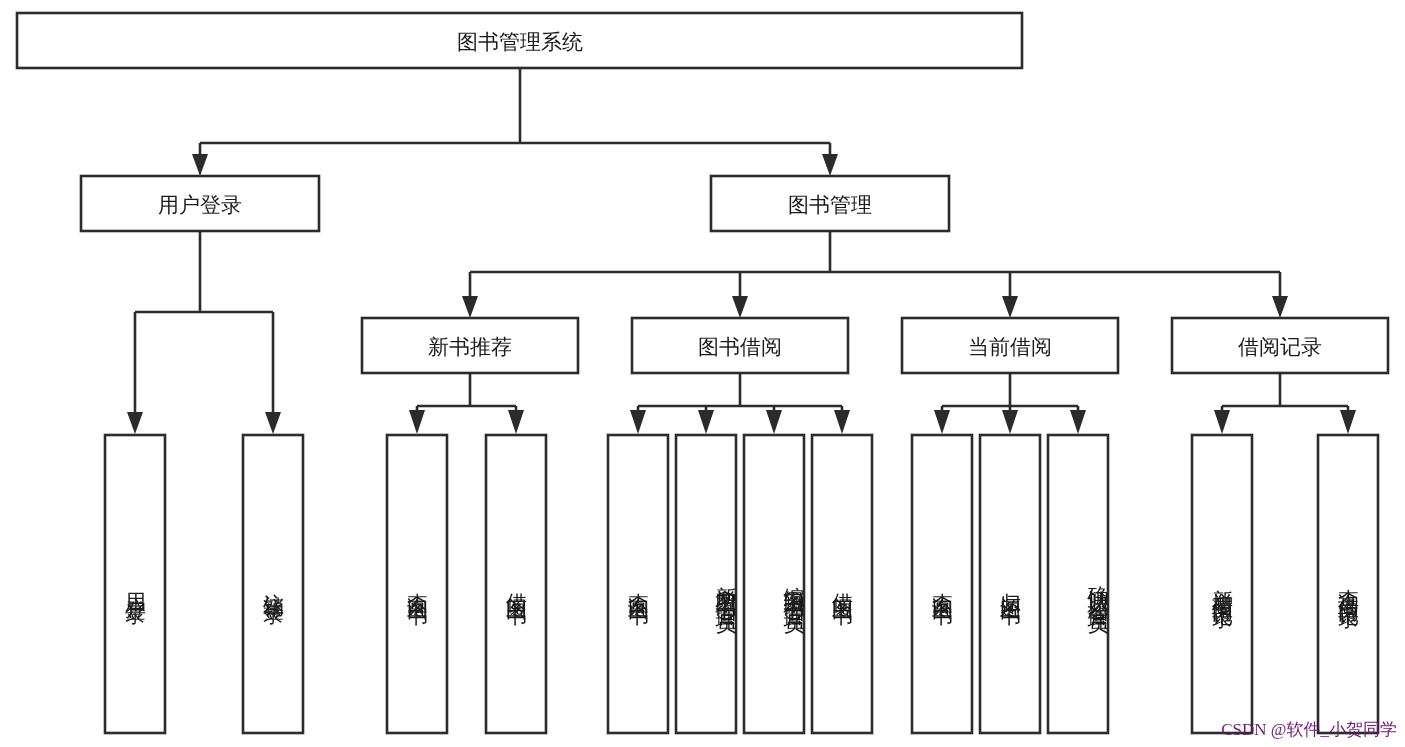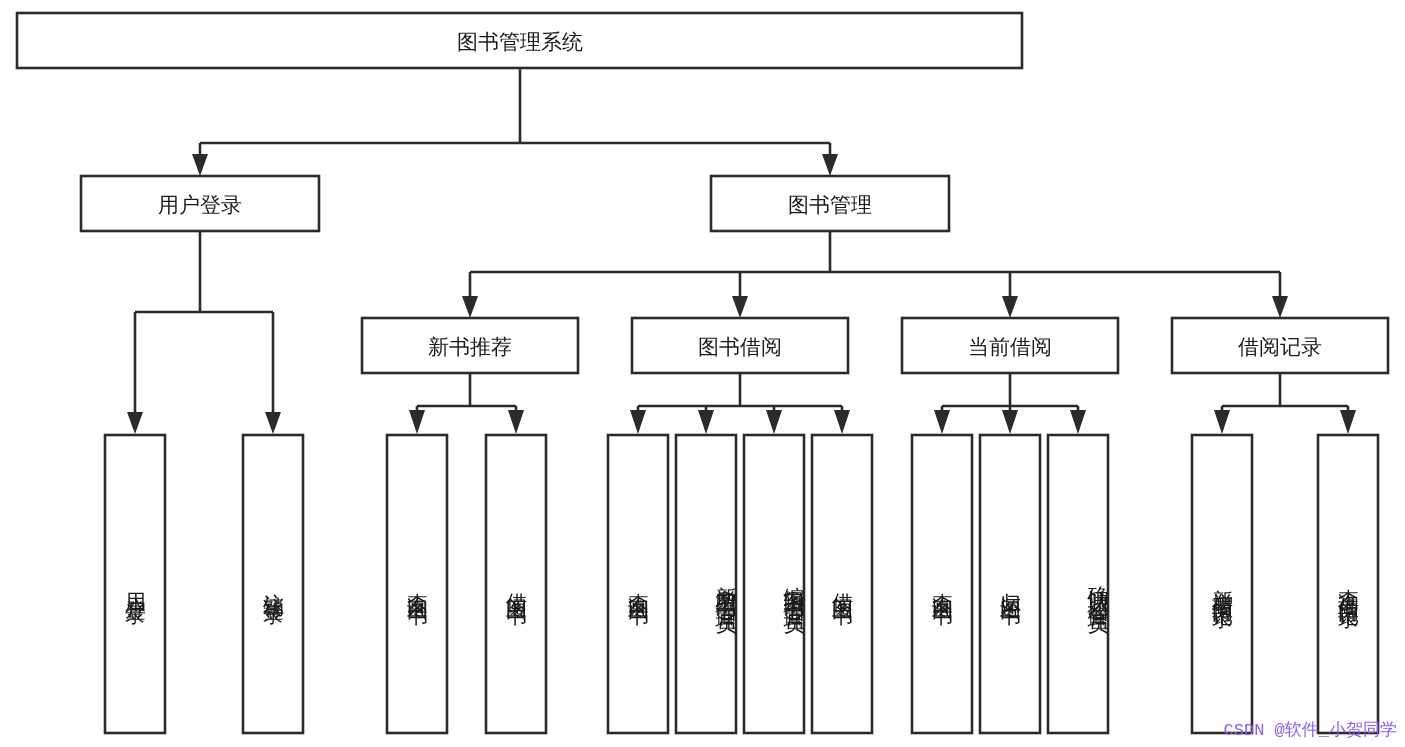--- a/index.html
+++ b/index.html
@@ -60,23 +60,23 @@
     display: flex;
     align-items: center;
     justify-content: center;
     white-space: nowrap;
     pointer-events: none;
   }
   .watermark {
     position: absolute;
     right: 8px;
     bottom: 6px;
-    font-family: Liberation Mono, monospace;
+    font-family: Liberation Serif, serif;
     font-size: 17px;
-    color: #8b5cf6;
+    color: #701a75;
     white-space: nowrap;
   }
 </style>
 </head>
 <body>
 
 <div id="diagram-root">
 
   <svg id="diagram-svg" viewBox="0 0 1405 747">
 

